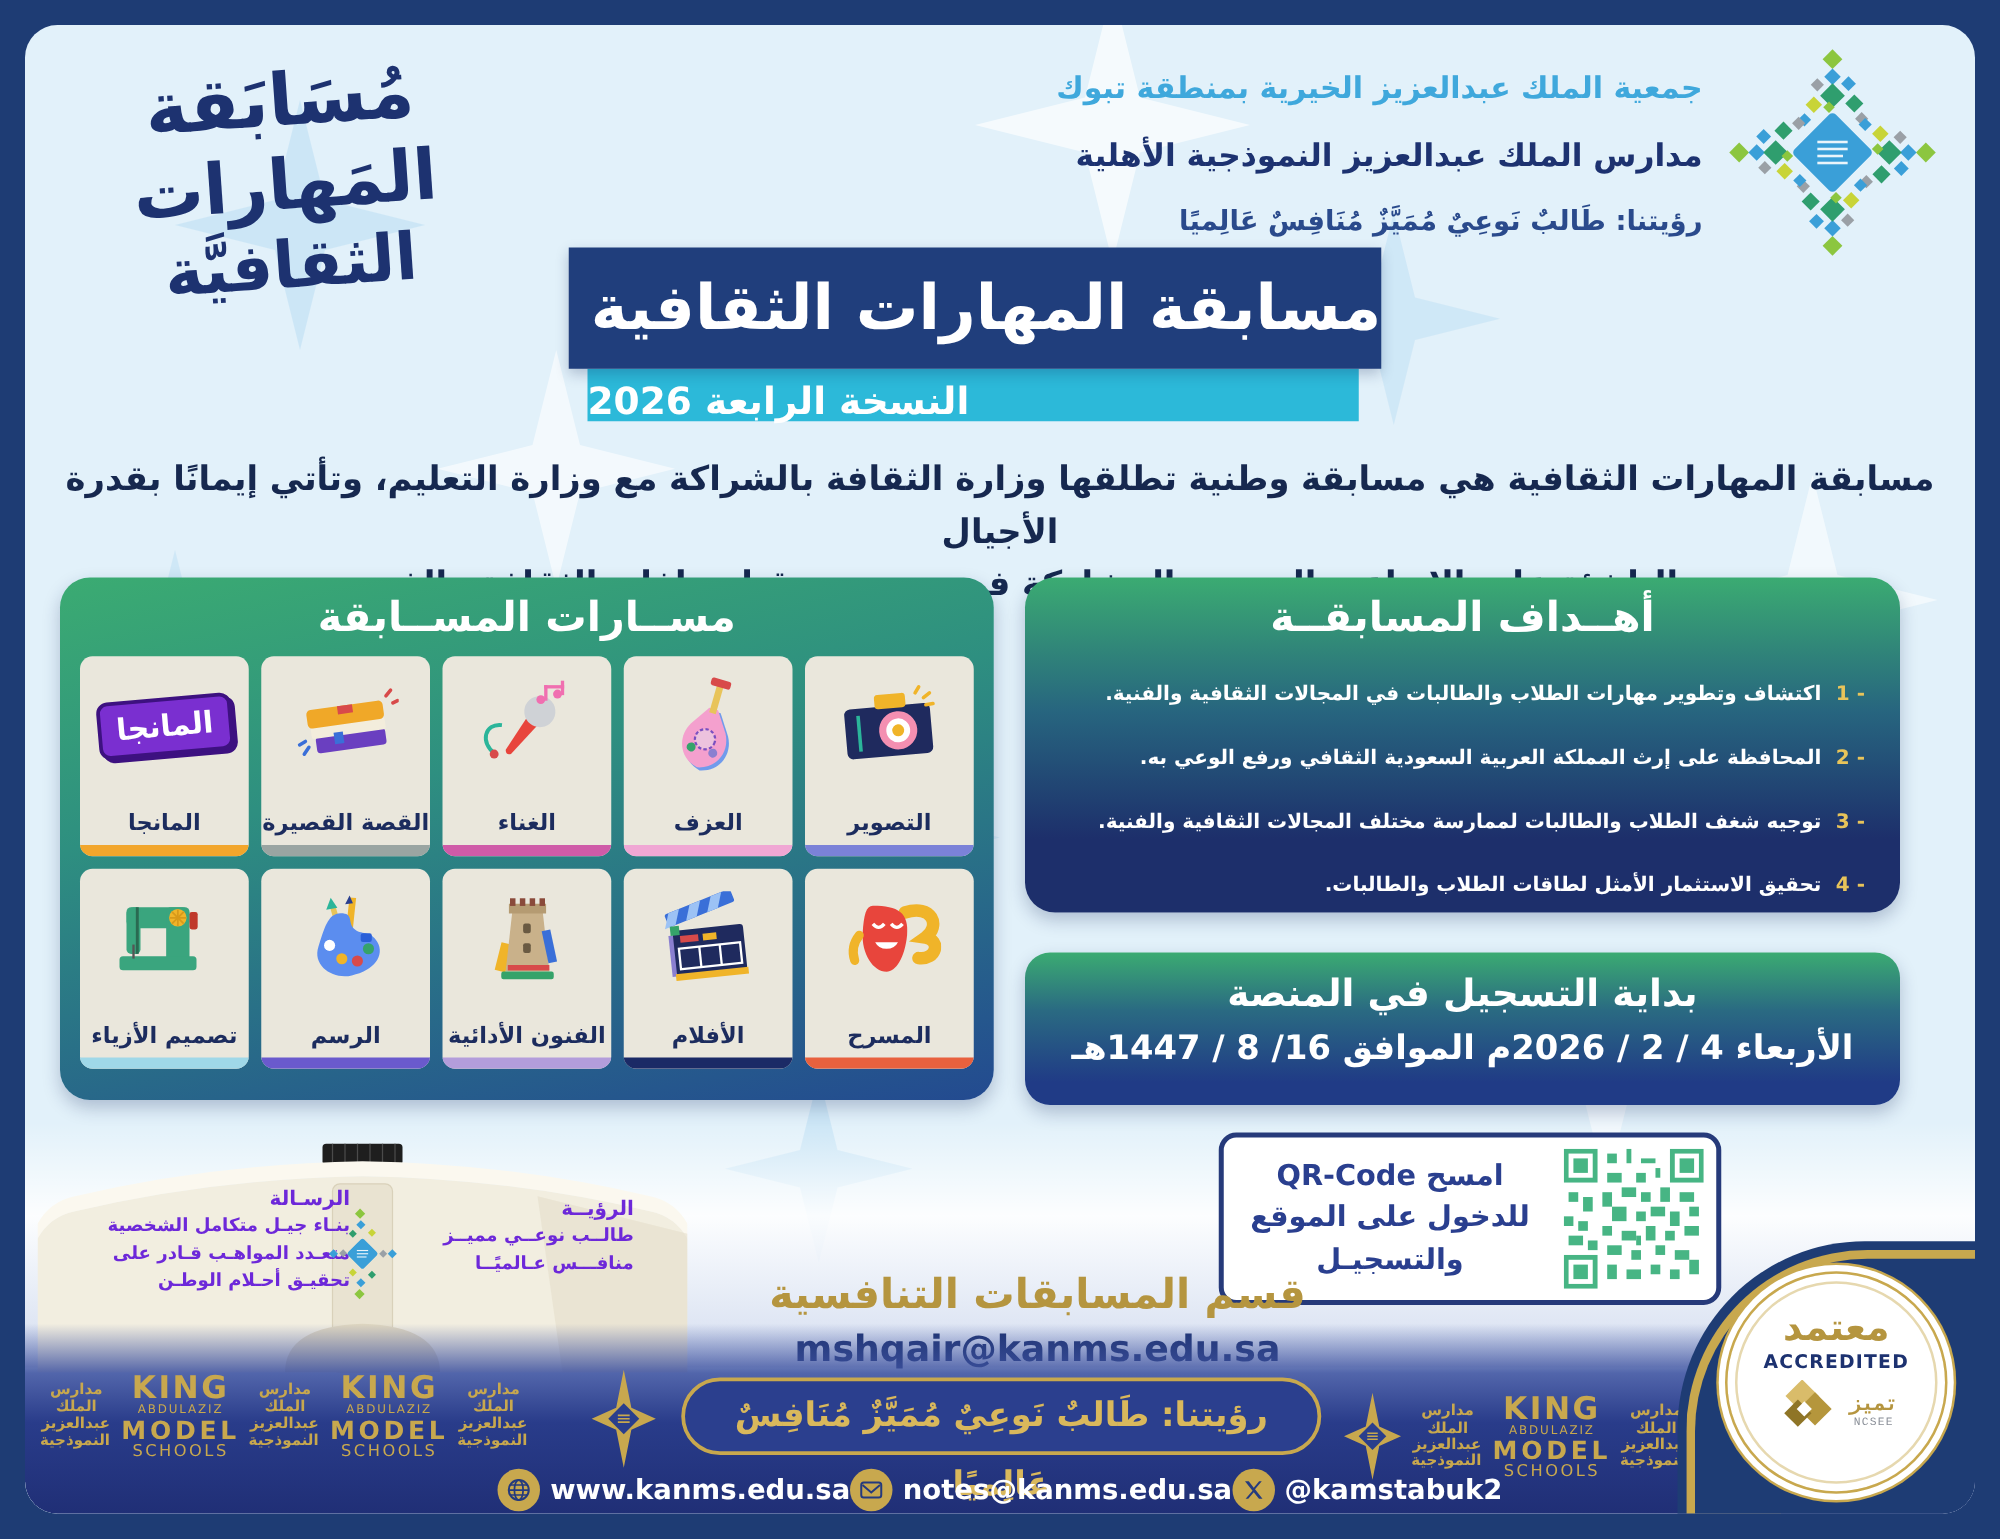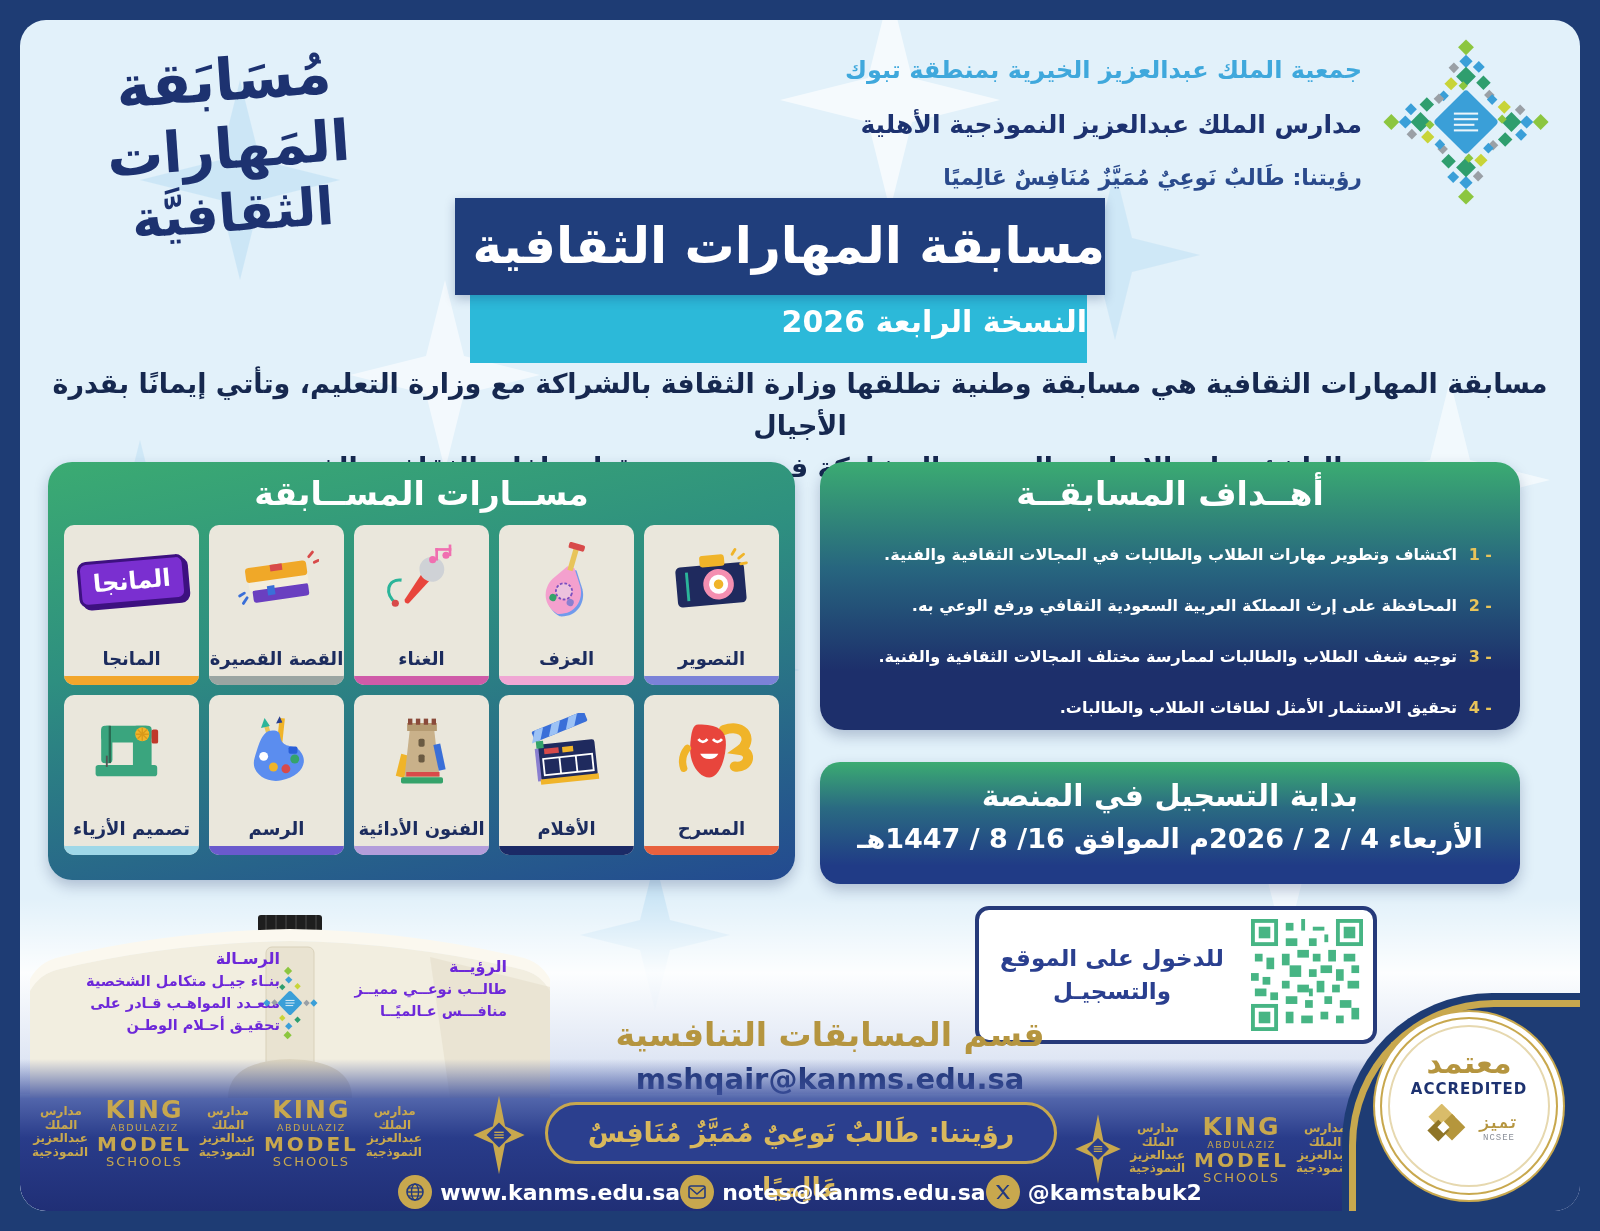--- a/index.html
+++ b/index.html
@@ -21,22 +21,22 @@
   .org { position:absolute; right:218px; top:36px; width:520px; direction:rtl; text-align:right; z-index:2; }
   .org .o1{ color:#3fa8dc; font-size:24px; font-weight:bold; }
   .org .o2{ color:#1d3270; font-size:25px; font-weight:bold; margin-top:26px; }
   .org .o3{ color:#2a4a8c; font-size:22px; font-weight:bold; margin-top:26px; }
   .starlogo { position:absolute; right:30px; top:18px; z-index:2; }
 
   
   .title-navy { position:absolute; left:435px; top:178px; width:650px; height:97px; background:#203e7c;
                 color:#fff; font-size:50px; font-weight:bold; line-height:97px;
                 direction:rtl; z-index:3; box-shadow:0 4px 10px rgba(20,40,90,.25); }
-  .title-cyan { position:absolute; left:450px; top:275px; width:617px; height:68px; background:#2cb9d9;
-                color:#fff; font-size:30px; font-weight:bold; text-align:right; line-height:54px;
+  .title-cyan { position:absolute; left:450px; top:275px; width:617px; height:42px; background:#2cb9d9;
+                color:#fff; font-size:30px; font-weight:bold; text-align:left; line-height:54px;
                 direction:rtl; z-index:2; }
 
   .intro { position:absolute; left:30px; right:30px; top:343px; direction:rtl; text-align:center;
            color:#16284f; font-size:27px; font-weight:bold; line-height:1.55; z-index:2; }
 
   
   .tracks { position:absolute; left:28px; top:442px; width:747px; height:418px; border-radius:24px;
             background:linear-gradient(168deg,#3bab72 0%,#2e8f80 38%,#234a90 100%); z-index:2;
             box-shadow:0 6px 14px rgba(20,40,90,.25); }
   .tracks h2 { color:#fff; font-size:33px; font-weight:bold; text-align:center; padding-top:12px; direction:rtl; letter-spacing:1px;}
@@ -428,20 +428,21 @@
     </div>
   </div>
 
   <div class="reg">
     <div class="r1">بداية التسجيل في المنصة</div>
     <div class="r2">الأربعاء 4 / 2 / 2026م الموافق 16/ 8 / 1447هـ</div>
   </div>
 
   <div class="qrbox">
     <div class="qrtext">
+      <div>امسح QR-Code</div>
       <div>للدخول على الموقع</div>
       <div>والتسجيـل</div>
     </div>
     <svg class="qrsvg" width="112" height="112" viewBox="0 0 29 29">
       <rect width="29" height="29" fill="#fff"></rect>
       <g fill="#47b584">
         <rect x="0" y="0" width="7" height="7"></rect>
           <rect x="22" y="0" width="7" height="7"></rect>
           <rect x="0" y="22" width="7" height="7"></rect>
       </g>

